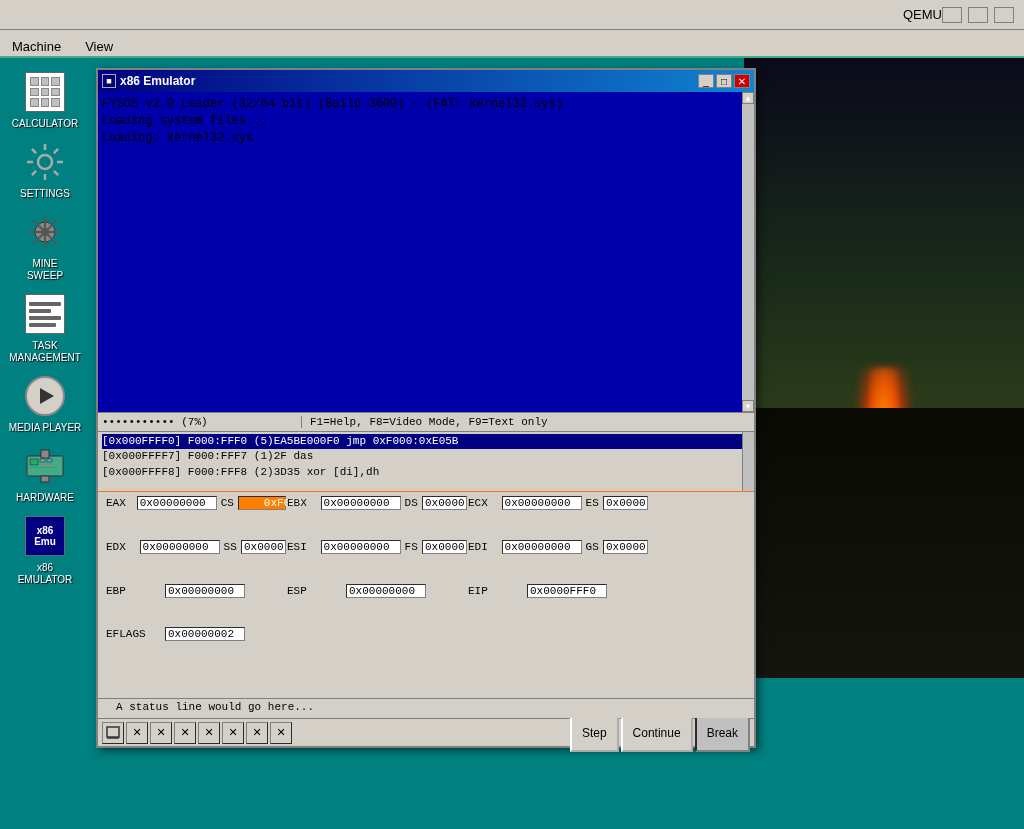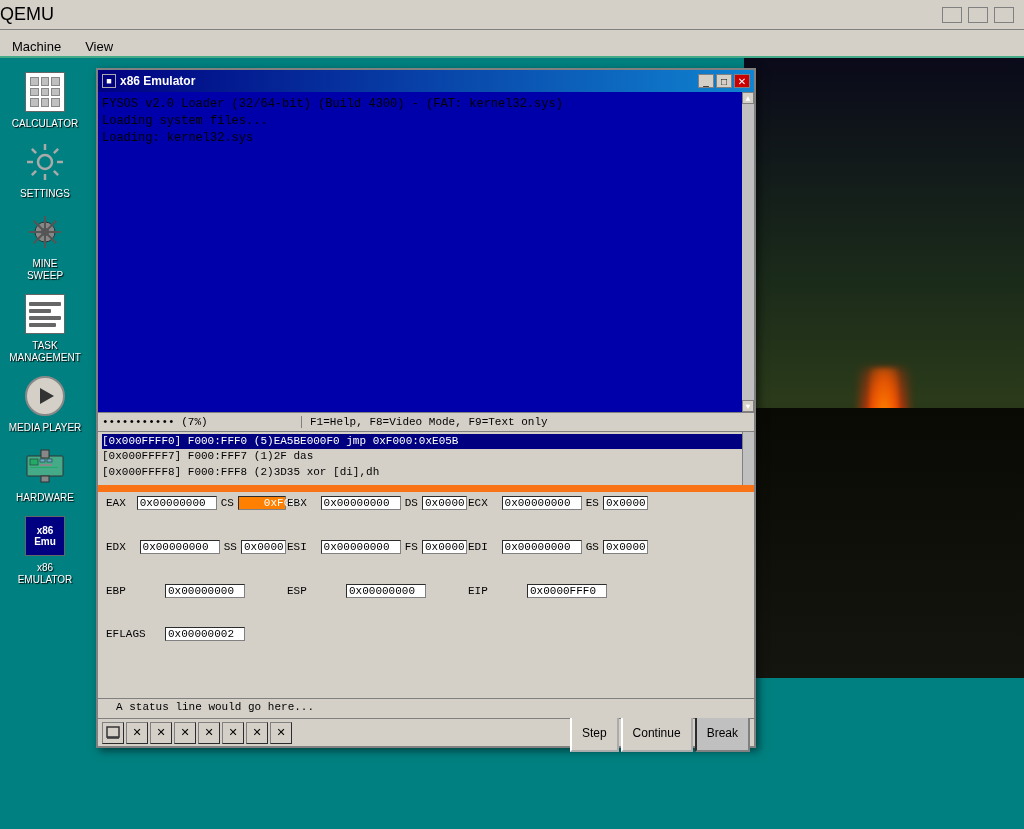--- a/index.html
+++ b/index.html
@@ -20,22 +20,22 @@
       width: 100%;
       height: 30px;
       background: #d4d0c8;
       border-bottom: 1px solid #808080;
       display: flex;
       align-items: center;
       z-index: 100;
     }
     .taskbar-title {
       flex: 1;
-      text-align: left;
-      font-size: 18px;
+      text-align: right;
+      font-size: 13px;
       color: #000;
     }
     .taskbar-icons {
       display: flex;
       align-items: center;
       gap: 6px;
       padding-right: 10px;
     }
     .taskbar-icon {
       width: 20px;
@@ -335,21 +335,21 @@
 
     
     .disasm {
       background: #d4d0c8;
       height: 60px;
       font-family: 'Courier New', monospace;
       font-size: 11px;
       padding: 2px 4px;
       position: relative;
       overflow: hidden;
-      border-bottom: 7px solid #f97316;
+      border-bottom: 1px solid #f97316;
     }
     .disasm-scrollbar {
       position: absolute;
       right: 0;
       top: 0;
       width: 12px;
       height: 100%;
       background: #c0c0c0;
       border-left: 1px solid #808080;
     }
@@ -378,21 +378,21 @@
     .reg-value {
       background: #fff;
       border: 1px inset #808080;
       padding: 0 2px;
       font-size: 11px;
       color: #000;
       min-width: 80px;
     }
     .reg-seg-name {
       width: 25px;
-      text-align: center;
+      text-align: left;
       color: #000;
     }
     .reg-seg-value {
       background: #fff;
       border: 1px inset #808080;
       padding: 0 2px;
       font-size: 11px;
       color: #000;
       min-width: 45px;
     }
@@ -595,21 +595,21 @@
       </div>
       <div class="emu-title-text">x86 Emulator</div>
       <div class="emu-title-buttons">
         <div class="emu-btn">_</div>
         <div class="emu-btn">□</div>
         <div class="emu-btn close">✕</div>
       </div>
     </div>
 
     <div class="terminal">
-      <div class="disasm-line">FYSOS v2.0 Loader (32/64-bit) (Build 4300) - (FAT: kernel32.sys)</div>
+      <div class="disasm-line">FYSOS v2.0 Loader (32/64-bit) (Build 3600) - (FAT: kernel32.sys)</div>
       <div class="disasm-line">Loading system files...</div>
       <div class="disasm-line">Loading: kernel32.sys</div>
       <div class="terminal-scrollbar">
         <div class="terminal-scroll-up">▲</div>
         <div class="terminal-scroll-down">▼</div>
       </div>
     </div>
 
     <div class="status-bar">
       <span class="status-left">••••••••••• (7%)</span>

